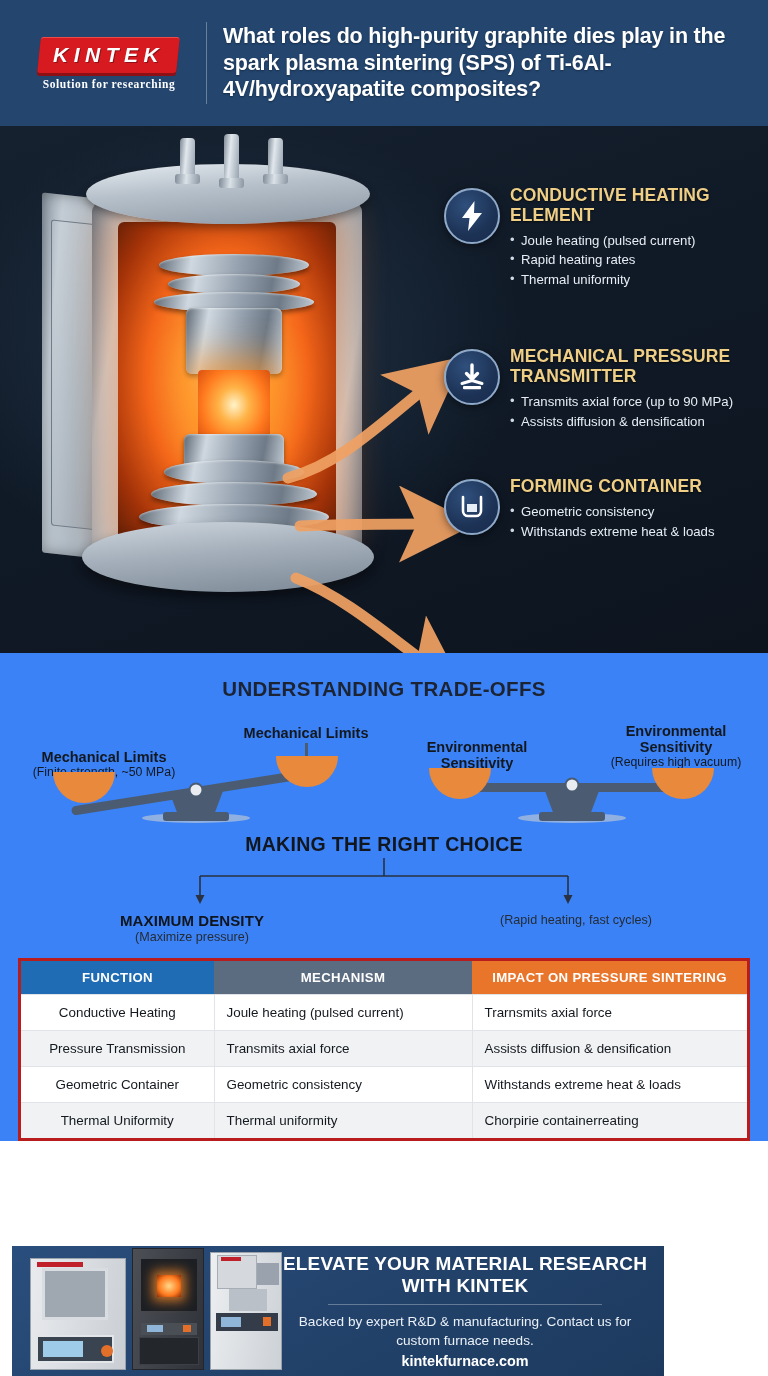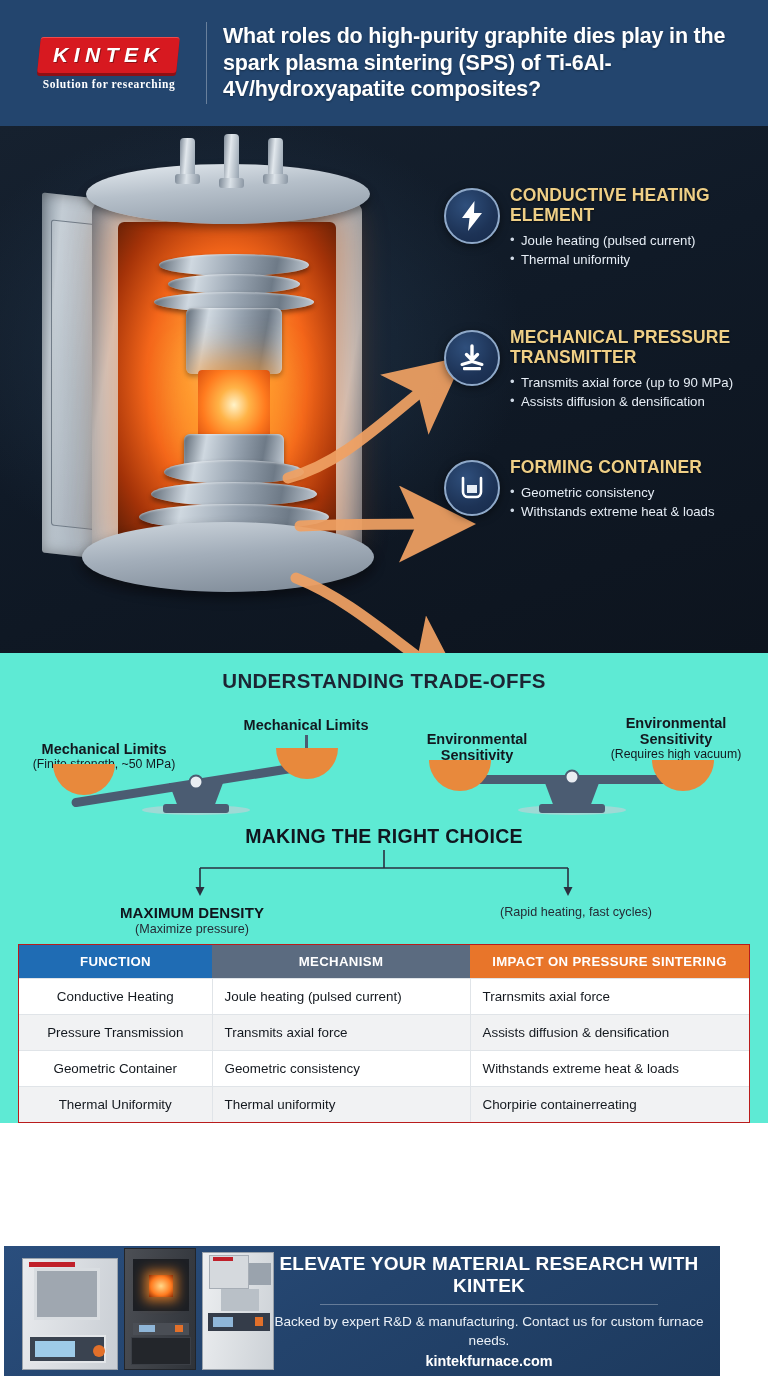--- a/index.html
+++ b/index.html
@@ -167,21 +167,21 @@
   .f-list li {
     color: #e6edf5; font-size: 13.2px; line-height: 1.48;
     padding-left: 11px; position: relative;
   }
   .f-list li::before {
     content: "\2022"; position: absolute; left: 0; top: -1px;
     color: #cfd9e5; font-size: 13px;
   }
 
   
-  .light { background: #5eead4; padding-top: 16px; }
+  .light { background: #3b82f6; padding-top: 24px; }
   .sec-title {
     text-align: center; color: #1c2433;
     font-size: 20.5px; font-weight: bold; letter-spacing: .3px;
   }
 
   .scales-row { display: flex; margin-top: 14px; }
   .scale-unit { width: 50%; position: relative; height: 112px; }
   .sc-left-lbl, .sc-right-lbl {
     position: absolute; text-align: center; color: #13181f;
   }
@@ -193,41 +193,41 @@
     font-size: 19.5px; font-weight: bold; letter-spacing: .3px;
     margin-top: 6px;
   }
   .branch { position: relative; height: 56px; }
   .choices { display: flex; }
   .choice { width: 50%; text-align: center; }
   .ch-main { font-size: 15px; font-weight: bold; color: #10151d; letter-spacing: .1px; text-align: center; }
   .ch-sub { font-size: 12.6px; color: #252c36; margin-top: 1px; }
 
   
-  .tbl-wrap { margin: 8px 18px 0 18px; border: 1px solid #b91c1c; }
+  .tbl-wrap { margin: 14px 18px 0 18px; border: 3px solid #b91c1c; }
   table { width: 100%; border-collapse: collapse; table-layout: fixed; }
   thead th {
     color: #fff; font-size: 13.2px; font-weight: bold;
     letter-spacing: .35px; padding: 9px 4px; text-align: center;
   }
   .th-1 { background: #1f6cb4; width: 193px; }
   .th-2 { background: #5b6b80; width: 258px; }
   .th-3 { background: #e8752a; }
   tbody td {
     font-size: 13.4px; color: #14191f;
     padding: 10px 12px; border-top: 1px solid #e0e4e8;
   }
   tbody td:first-child { text-align: center; }
   tbody td + td { border-left: 1px solid #e0e4e8; }
   tbody tr:nth-child(even) { background: #f1f2f3; }
   tbody tr:nth-child(odd) { background: #ffffff; }
 
   
   .footer {
-    position: absolute; left: 4px; bottom: 0; width: 716px; height: 130px;
+    position: absolute; left: 12px; bottom: 0; width: 652px; height: 130px;
     background: linear-gradient(150deg,#2a4e7d 0%, #23436c 48%, #1d3a5e 100%);
     display: flex; align-items: center;
   }
   .footer-prods { width: 268px; height: 130px; position: relative; flex: none; }
   .prod { position: absolute; bottom: 6px; }
   .footer-text { flex: 1; padding-right: 14px; text-align: center; }
   .ft-head {
     color: #ffffff; font-size: 19px; font-weight: bold; letter-spacing: .2px;
   }
   .ft-rule { height: 1px; background: rgba(255,255,255,.3); margin: 7px 48px 8px 48px; }
@@ -292,20 +292,21 @@
 
       <div class="feature">
         <div class="f-icon">
           <svg width="26" height="30" viewBox="0 0 26 30" aria-hidden="true">
             <path d="M15.5 0 L3 17 h7.5 L9 30 L23 12 h-8 z" fill="#ffffff"></path>
           </svg>
         </div>
         <div class="f-title">CONDUCTIVE HEATING ELEMENT</div>
         <ul class="f-list">
           <li>Joule heating (pulsed current)</li>
+          <li>Rapid heating rates</li>
           <li>Thermal uniformity</li>
         </ul>
       </div>
 
       <div class="feature" style="margin-top:58px;">
         <div class="f-icon">
           <svg width="28" height="28" viewBox="0 0 28 28" aria-hidden="true">
             <path d="M14 2 v11 M8.5 10.5 L14 16 L19.5 10.5" stroke="#fff" stroke-width="3.4" fill="none" stroke-linecap="round" stroke-linejoin="round"></path>
             <path d="M4 20.5 L14 17.5 L24 20.5" stroke="#fff" stroke-width="3" fill="none" stroke-linecap="round" stroke-linejoin="round"></path>
             <rect x="5" y="23" width="18" height="3.2" rx="1" fill="#fff"></rect>

